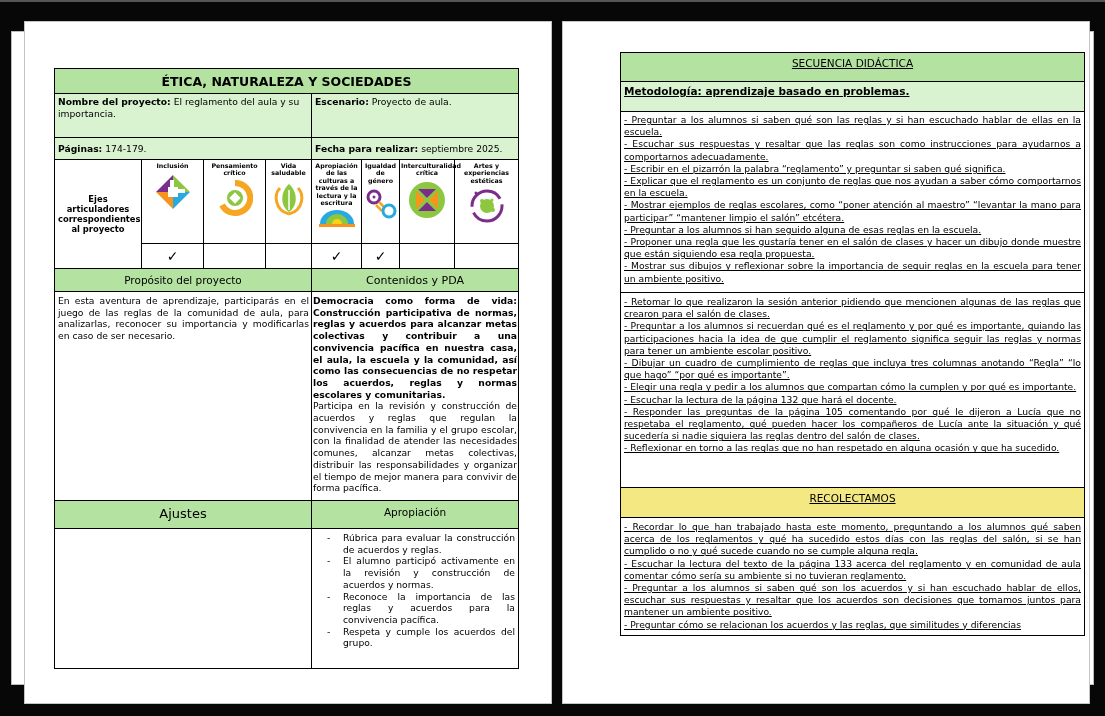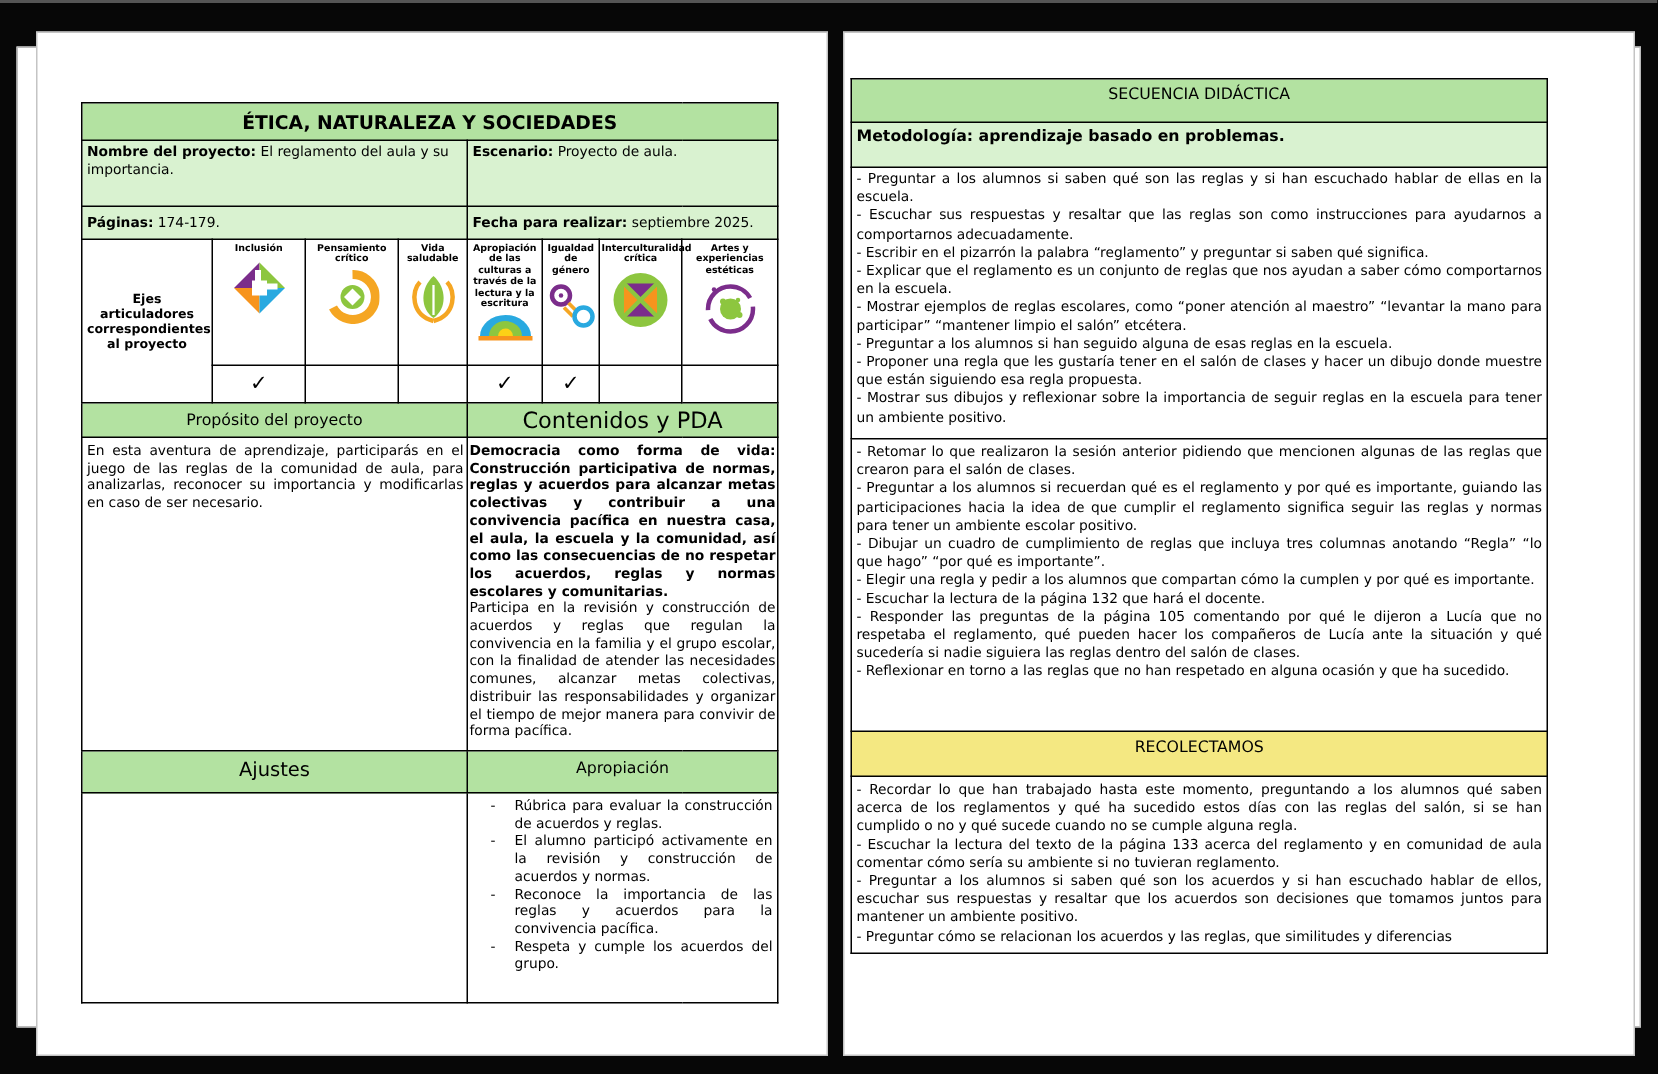--- a/index.html
+++ b/index.html
@@ -137,21 +137,21 @@
     <td class="check">✓</td>
     <td class="check"></td>
     <td class="check"></td>
     <td class="check">✓</td>
     <td class="check">✓</td>
     <td class="check"></td>
     <td class="check"></td>
   </tr>
   <tr style="height:23px;">
     <td colspan="4" class="g-head" style="font-size:10.5px;font-weight:normal;">Propósito del proyecto</td>
-    <td colspan="4" class="g-head" style="font-size:15px;font-weight:normal;">Contenidos y PDA</td>
+    <td colspan="4" class="g-head" style="font-size:11px;font-weight:normal;">Contenidos y PDA</td>
   </tr>
   <tr style="height:209px;">
     <td colspan="4" class="lp just" style="padding-top:3px;padding-right:2px;">En esta aventura de aprendizaje, participarás en el juego de las reglas de la comunidad de aula, para analizarlas, reconocer su importancia y modificarlas en caso de ser necesario.</td>
     <td colspan="4" class="lp just" style="padding-top:3px;padding-left:1px;padding-right:1px;">
       <div style="font-weight:bold;">Democracia como forma de vida: Construcción participativa de normas, reglas y acuerdos para alcanzar metas colectivas y contribuir a una convivencia pacífica en nuestra casa, el aula, la escuela y la comunidad, así como las consecuencias de no respetar los acuerdos, reglas y normas escolares y comunitarias.</div>
       <div>Participa en la revisión y construcción de acuerdos y reglas que regulan la convivencia en la familia y el grupo escolar, con la finalidad de atender las necesidades comunes, alcanzar metas colectivas, distribuir las responsabilidades y organizar el tiempo de mejor manera para convivir de forma pacífica.</div>
     </td>
   </tr>
   <tr style="height:28px;">
     <td colspan="4" class="g-head" style="font-size:13px;font-weight:normal;vertical-align:top;padding-top:5px;">Ajustes</td>
@@ -167,21 +167,21 @@
         <li>Respeta y cumple los acuerdos del grupo.</li>
       </ul>
     </td>
   </tr>
 </tbody>
   </table>
 
 <div class="page-shadow" style="left:1072px;top:31px;width:20px;height:652px;"></div>
 <div class="page" style="left:562px;top:21px;width:526px;height:681px;"></div>
 
-<table style="left:567px;top:52px;width:464px;">
+<table style="left:620px;top:52px;width:464px;text-decoration:underline;">
   <colgroup>
       <col style="width:464px">
     </colgroup>
   <tbody>
       <tr style="height:29px;">
     <td class="g-head" style="font-size:10.5px;font-weight:normal;vertical-align:top;padding-top:4px;">SECUENCIA DIDÁCTICA</td>
   </tr>
   <tr style="height:30px;">
     <td class="g-light" style="font-size:10.5px;font-weight:bold;padding-top:3px;">Metodología: aprendizaje basado en problemas.</td>
   </tr>

